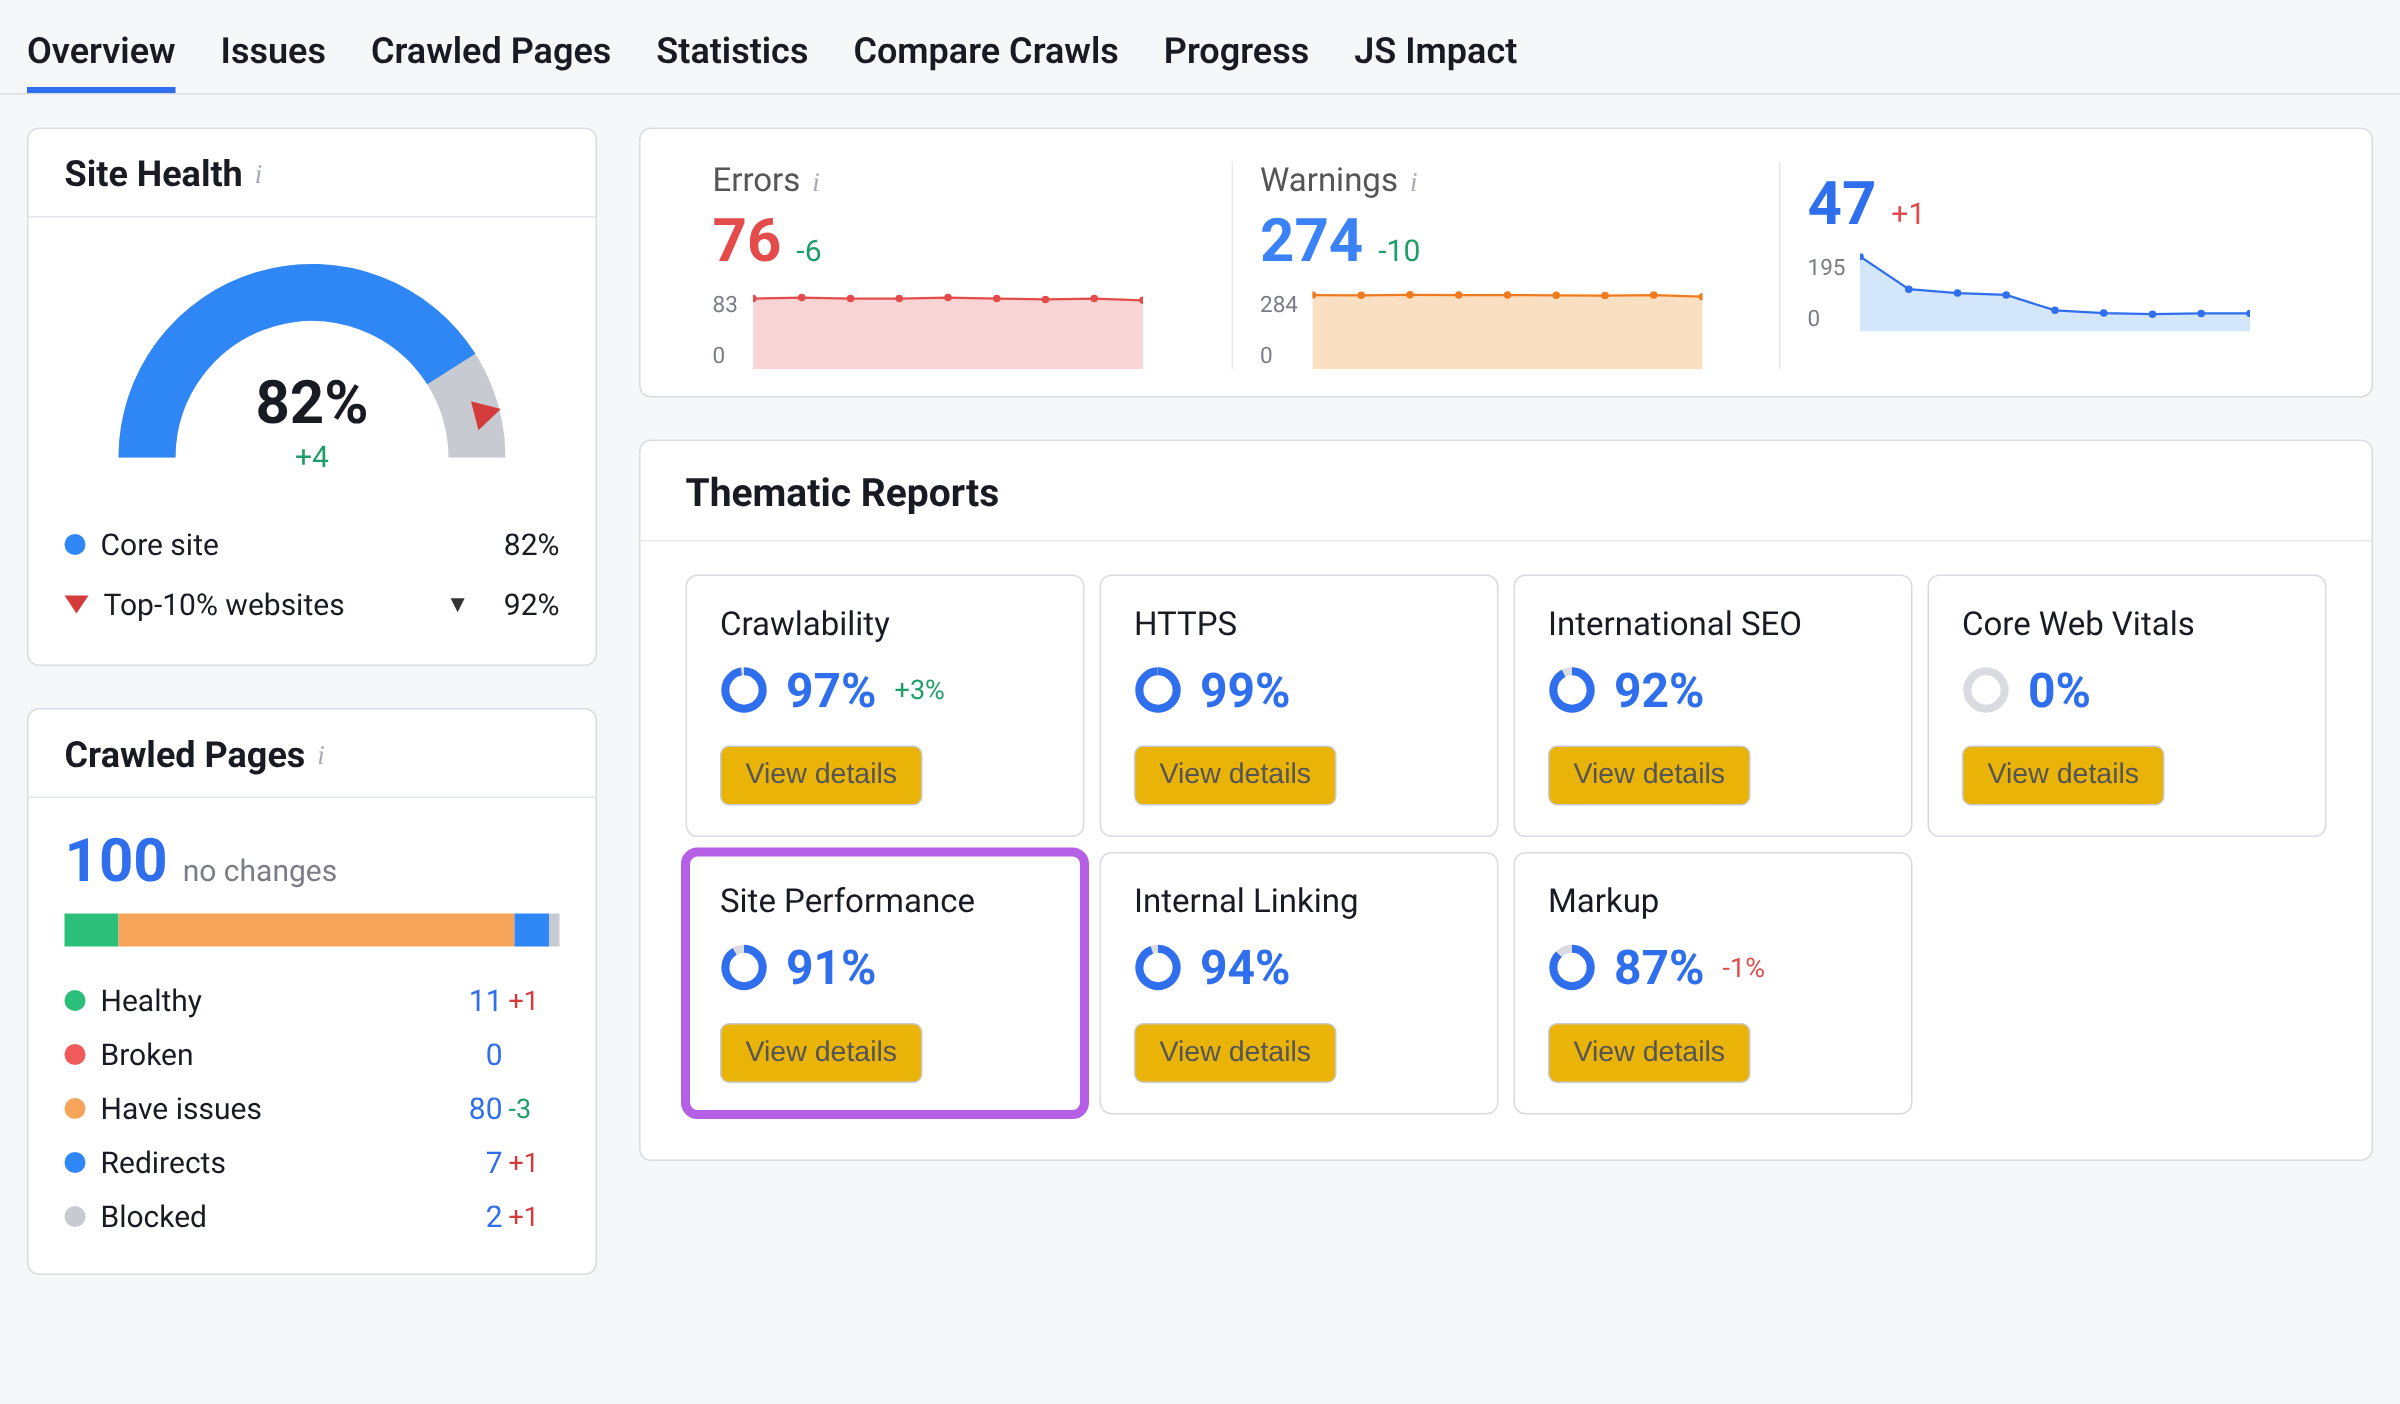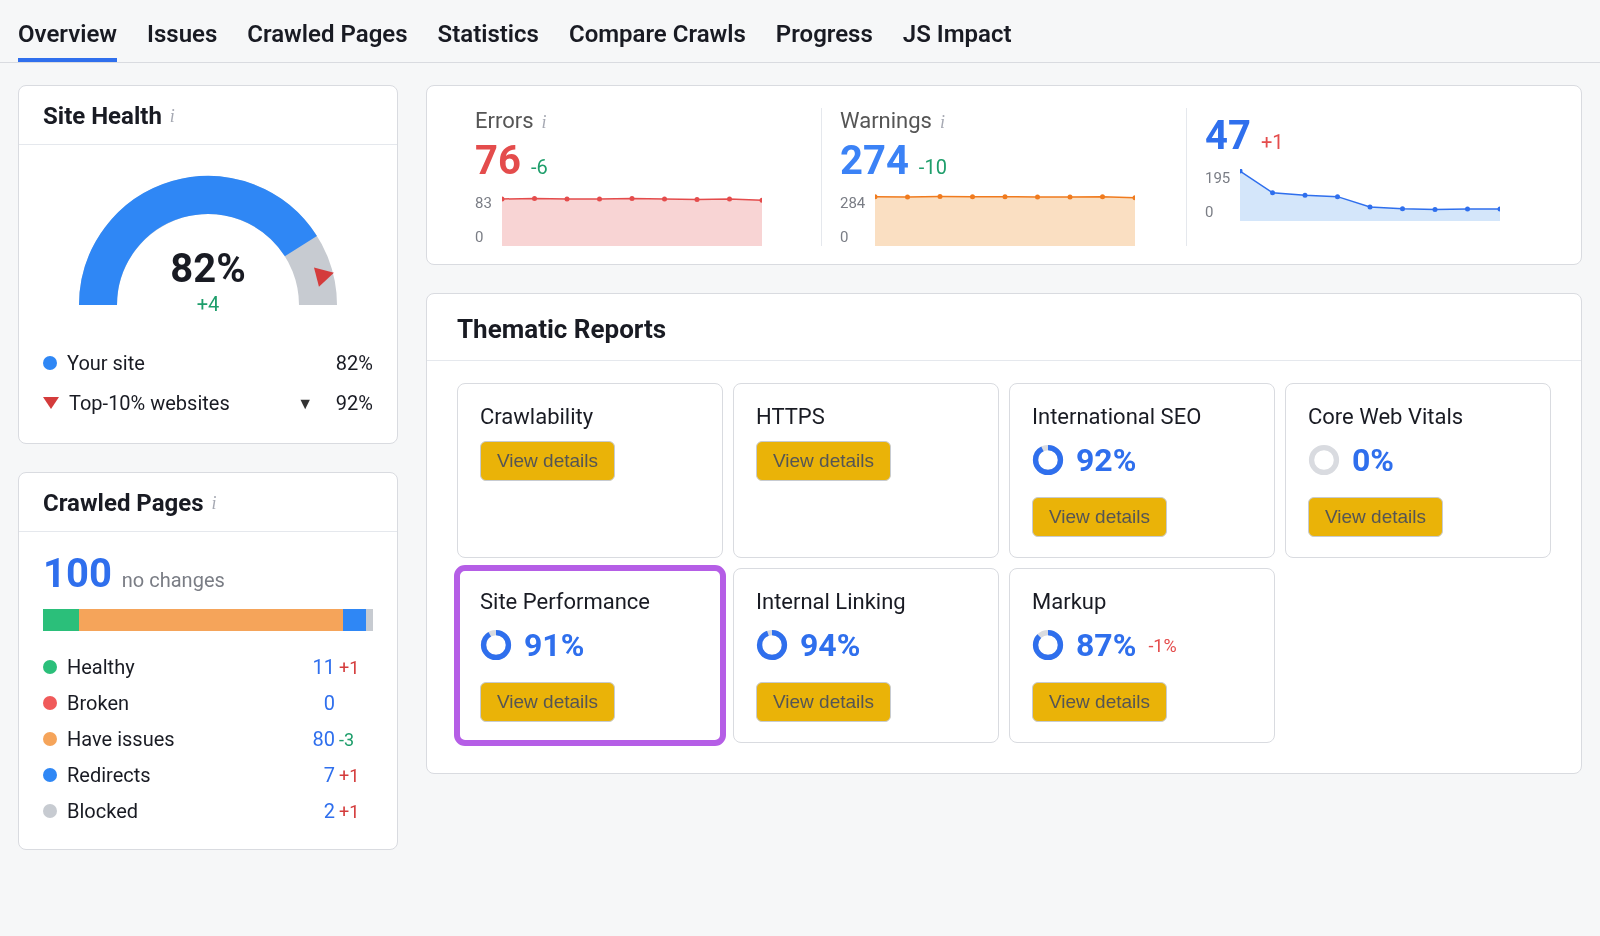--- a/index.html
+++ b/index.html
@@ -88,21 +88,21 @@
           </svg>
           <div class="gauge-center">
             <div class="gauge-pct">82%</div>
             <div class="gauge-delta">+4</div>
           </div>
         </div>
       </div>
       <div class="legend" id="sh-legend">
           <div class="lrow">
             <span class="dot blue"></span>
-            <span class="name">Your site</span>
+            <span class="name">Core site</span>
             <span class="val">82%</span>
           </div>
           <div class="lrow">
             <span class="tri"></span>
             <span class="name">Top-10% websites</span>
             <span class="chev">▼</span>
             <span class="val">92%</span>
           </div>
         </div>
     </div>
@@ -238,22 +238,35 @@
                 <circle cx="260" cy="39.94871794871795" r="2.5" fill="#2f6fed"></circle>
               </svg>
             </div>
           </div>
         </div>
     </div>
 
     <div class="card" style="position:relative;">
       <div class="tr-h">Thematic Reports</div>
       <div class="tr-grid" id="tr-grid">
-          <div class="rcard"><div class="rtitle">Crawlability</div><button class="btn">View details</button></div>
-          <div class="rcard"><div class="rtitle">HTTPS</div><button class="btn">View details</button></div>
+          <div class="rcard"><div class="rtitle">Crawlability</div><div class="rmetric">
+              <svg class="donut" viewBox="0 0 36 36">
+                <circle cx="18" cy="18" r="14" fill="none" stroke="#d9dbe0" stroke-width="6"></circle>
+                <circle cx="18" cy="18" r="14" fill="none" stroke="#2f6fed" stroke-width="6" stroke-dasharray="85.32565647149877 87.96459430051421" transform="rotate(-90 18 18)"></circle>
+              </svg>
+              <span class="pct">97%</span>
+              <span class="delta teal">+3%</span>
+            </div><button class="btn">View details</button></div>
+          <div class="rcard"><div class="rtitle">HTTPS</div><div class="rmetric">
+              <svg class="donut" viewBox="0 0 36 36">
+                <circle cx="18" cy="18" r="14" fill="none" stroke="#d9dbe0" stroke-width="6"></circle>
+                <circle cx="18" cy="18" r="14" fill="none" stroke="#2f6fed" stroke-width="6" stroke-dasharray="87.08494835750906 87.96459430051421" transform="rotate(-90 18 18)"></circle>
+              </svg>
+              <span class="pct">99%</span>
+            </div><button class="btn">View details</button></div>
           <div class="rcard"><div class="rtitle">International SEO</div><div class="rmetric">
               <svg class="donut" viewBox="0 0 36 36">
                 <circle cx="18" cy="18" r="14" fill="none" stroke="#d9dbe0" stroke-width="6"></circle>
                 <circle cx="18" cy="18" r="14" fill="none" stroke="#2f6fed" stroke-width="6" stroke-dasharray="80.92742675647307 87.96459430051421" transform="rotate(-90 18 18)"></circle>
               </svg>
               <span class="pct">92%</span>
             </div><button class="btn">View details</button></div>
           <div class="rcard"><div class="rtitle">Core Web Vitals</div><div class="rmetric">
               <svg class="donut" viewBox="0 0 36 36">
                 <circle cx="18" cy="18" r="14" fill="none" stroke="#d9dbe0" stroke-width="6"></circle>

